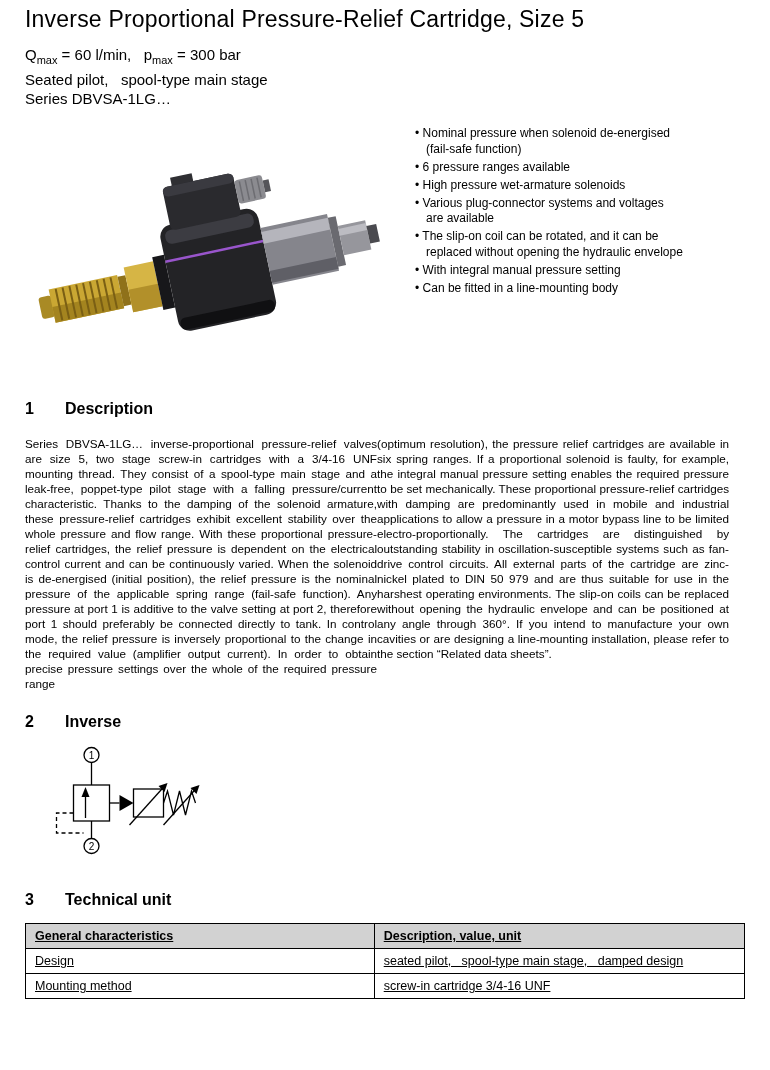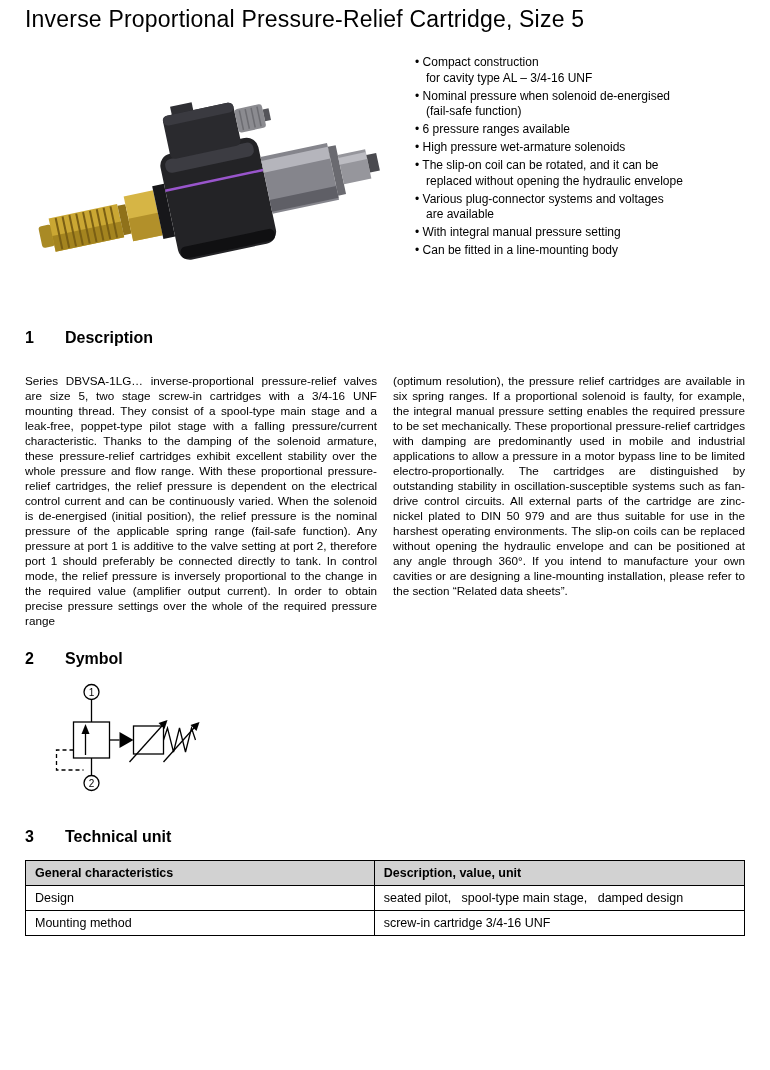--- a/index.html
+++ b/index.html
@@ -22,43 +22,46 @@
   .features { width: 330px; padding-top: 10px; font-size: 12px; line-height: 15.5px; }
   .features li {
     list-style: none; padding-left: 11px; text-indent: -11px;
     white-space: pre-wrap; margin-bottom: 2.5px;
   }
   .features li::before { content: "• "; }
 
   .section-heading { display: flex; font-size: 16px; font-weight: 700; margin-top: 22px; }
   .section-heading .num { width: 40px; }
 
-  .desc-cols { display: flex; gap: 16px; margin-top: 26px; }
+  .desc-cols { display: flex; gap: 0; margin-top: 18px; }
   .desc-col { width: 352px; font-size: 11.7px; line-height: 15px; text-align: justify; }
 
   .symbol-wrap { margin-top: 12px; margin-left: 2px; }
 
   .tech-table { width: 100%; border-collapse: collapse; margin-top: 14px; }
   .tech-table td {
     border: 1px solid #000; font-size: 12.5px; padding: 0 9px;
-    height: 25px; vertical-align: middle; white-space: pre-wrap;
+    height: 25px; vertical-align: middle; white-space: pre-wrap; text-decoration: underline;
   }
   .tech-table .hdr td { background: #d2d2d2; font-weight: 700; }
   .tech-table .c1 { width: 48.5%; }
 
   svg text { font-family: "Liberation Sans", "DejaVu Sans", sans-serif; }
 </style>
 </head>
 <body>
 
 <div class="page">
 
   <div class="title">Inverse Proportional Pressure-Relief Cartridge, Size 5</div>
 
   <div class="specs">
+    <div class="spec-line"><span>Q</span><sub class="spec-sub">max</sub><span> = 60 l/min,   </span><span>p</span><sub class="spec-sub">max</sub><span> = 300 bar</span></div>
+    <div class="spec-line">Seated pilot,   spool-type main stage</div>
+    <div class="spec-line">Series DBVSA-1LG…</div>
   </div>
 
   <div class="hero">
     <div class="photo-wrap">
       <svg width="365" height="258" viewBox="0 0 365 258">
         <g transform="rotate(-12 180 130)">
 
           <g>
             <rect x="6" y="146" width="13" height="22" rx="3" fill="#a98a25"></rect>
             <rect x="18" y="140" width="70" height="34" fill="#caa733"></rect>
@@ -111,48 +114,46 @@
             <rect x="238" y="168" width="68" height="12" fill="#5f5f66"></rect>
             <rect x="306" y="128" width="8" height="50" fill="#6a6a70"></rect>
             <rect x="314" y="138" width="28" height="30" fill="#96969c"></rect>
             <rect x="314" y="141" width="28" height="7" fill="#bcbcc2"></rect>
             <rect x="342" y="144" width="10" height="18" fill="#4a4a4f"></rect>
           </g>
         </g>
       </svg>
     </div>
     <ul class="features">
-      <li>Compact construction
-for cavity type AL – 3/4-16 UNF</li>
       <li>Nominal pressure when solenoid de-energised
 (fail-safe function)</li>
       <li>6 pressure ranges available</li>
       <li>High pressure wet-armature solenoids</li>
+      <li>Various plug-connector systems and voltages
+are available</li>
       <li>The slip-on coil can be rotated, and it can be
 replaced without opening the hydraulic envelope</li>
-      <li>Various plug-connector systems and voltages
-are available</li>
       <li>With integral manual pressure setting</li>
       <li>Can be fitted in a line-mounting body</li>
     </ul>
   </div>
 
   <div class="section-heading">
     <span class="num">1</span>
     <span>Description</span>
   </div>
 
   <div class="desc-cols">
     <div class="desc-col">Series DBVSA-1LG… inverse-proportional pressure-relief valves are size 5, two stage screw-in cartridges with a 3/4-16 UNF mounting thread. They consist of a spool-type main stage and a leak-free, poppet-type pilot stage with a falling pressure/current characteristic. Thanks to the damping of the solenoid armature, these pressure-relief cartridges exhibit excellent stability over the whole pressure and flow range. With these proportional pressure-relief cartridges, the relief pressure is dependent on the electrical control current and can be continuously varied. When the solenoid is de-energised (initial position), the relief pressure is the nominal pressure of the applicable spring range (fail-safe function). Any pressure at port 1 is additive to the valve setting at port 2, therefore port 1 should preferably be connected directly to tank. In control mode, the relief pressure is inversely proportional to the change in the required value (amplifier output current). In order to obtain precise pressure settings over the whole of the required pressure range</div>
     <div class="desc-col">(optimum resolution), the pressure relief cartridges are available in six spring ranges. If a proportional solenoid is faulty, for example, the integral manual pressure setting enables the required pressure to be set mechanically. These proportional pressure-relief cartridges with damping are predominantly used in mobile and industrial applications to allow a pressure in a motor bypass line to be limited electro-proportionally. The cartridges are distinguished by outstanding stability in oscillation-susceptible systems such as fan-drive control circuits. All external parts of the cartridge are zinc-nickel plated to DIN 50 979 and are thus suitable for use in the harshest operating environments. The slip-on coils can be replaced without opening the hydraulic envelope and can be positioned at any angle through 360°. If you intend to manufacture your own cavities or are designing a line-mounting installation, please refer to the section “Related data sheets”.</div>
   </div>
 
   <div class="section-heading">
     <span class="num">2</span>
-    <span>Symbol</span>
+    <span>Inverse</span>
   </div>
 
   <div class="symbol-wrap">
     <svg width="200" height="122" viewBox="0 0 175 122">
       <g stroke="#000" stroke-width="1.3" fill="none">
 
         <circle cx="52" cy="12" r="7.5"></circle>
         <line x1="52" y1="20" x2="52" y2="42"></line>
 
         <rect x="34" y="42" width="36" height="36"></rect>

